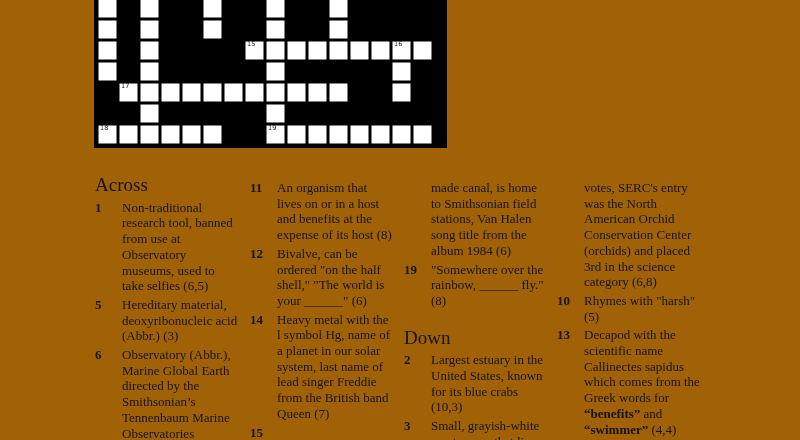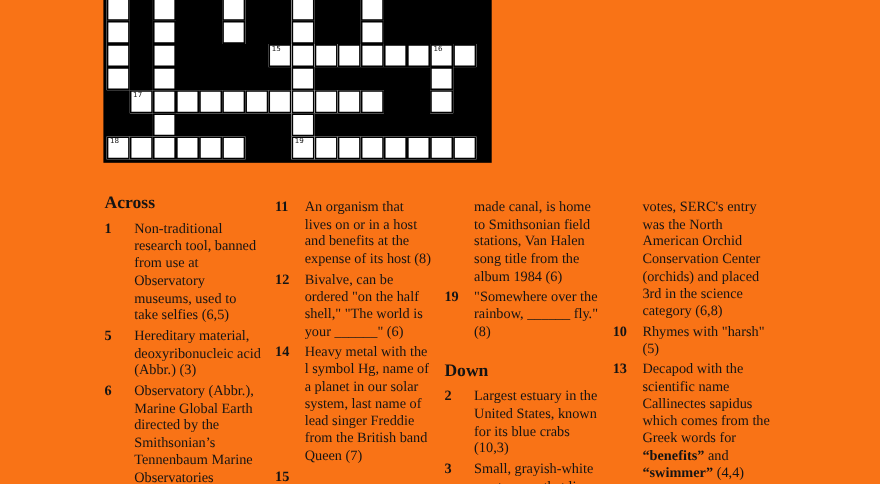--- a/index.html
+++ b/index.html
@@ -1,17 +1,17 @@
 <!DOCTYPE html>
 <html><head>
 <meta charset="utf-8">
 <style>
   html,body{margin:0;padding:0;background:#fff;}
   #page{
-    position:relative;width:800px;height:440px;overflow:hidden;background:#f97316;
+    position:relative;width:800px;height:440px;overflow:hidden;background:#a16207;
     font-family:"Liberation Serif","DejaVu Serif",serif;color:#141414;
   }
   
   #grid{
     position:absolute;left:94px;top:-5px;
     background:#000;padding:3px 14px 3px 3px;
     display:grid;
     grid-template-columns:repeat(16,21px);
     grid-template-rows:repeat(7,21px);
   }
@@ -22,21 +22,21 @@
     position:absolute;left:3px;top:1px;
     font-family:"DejaVu Sans","Liberation Sans",sans-serif;
     font-size:6.5px;line-height:7px;color:#111;
   }
   
   .col{position:absolute;width:150px;}
   #col-0{left:95px;top:177px;}
   #col-1{left:250px;top:180px;}
   #col-2{left:404px;top:180px;}
   #col-3{left:557px;top:180px;}
-  .hdr{font-weight:bold;font-size:16px;line-height:15.7px;margin:0 0 7px 0;}
+  .hdr{font-weight:normal;font-size:19px;line-height:15.7px;margin:0 0 7px 0;}
   .hdr.later{margin-top:21px;}
   .clueblk{display:flex;margin:0 0 3px 0;}
   .cnum{flex:none;width:17px;text-align:left;font-weight:bold;font-size:13px;line-height:15.7px;}
   .ctext{margin-left:10px;width:118px;}
   .cline{font-size:13px;line-height:15.7px;white-space:nowrap;}
 </style>
 </head>
 <body>
 
 <div id="page">

